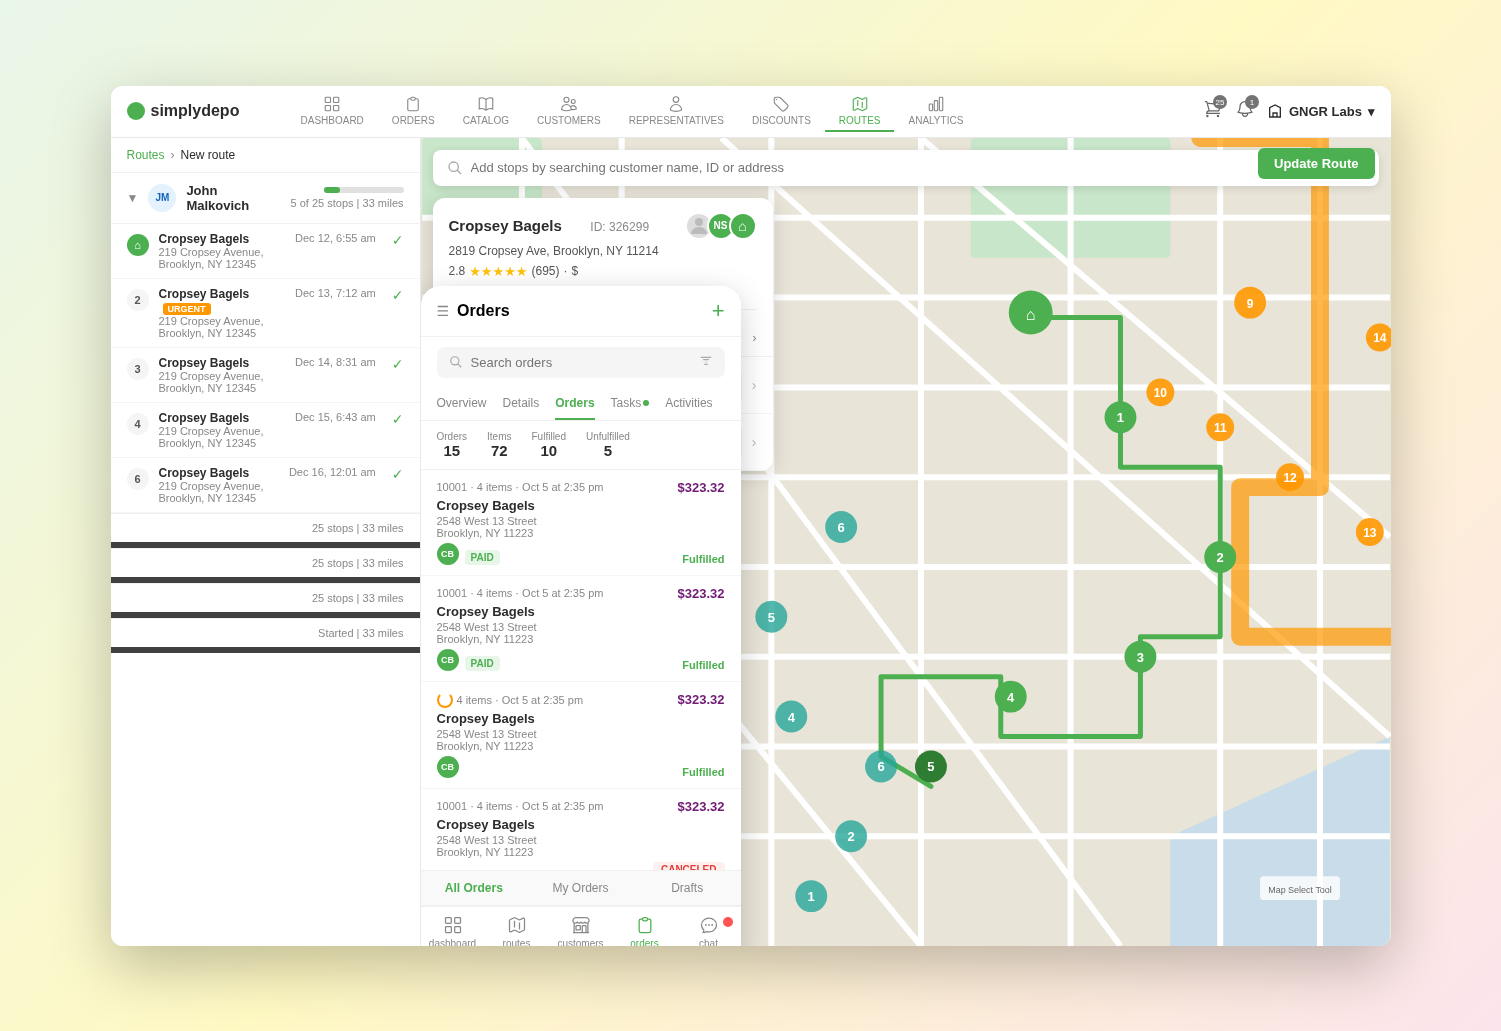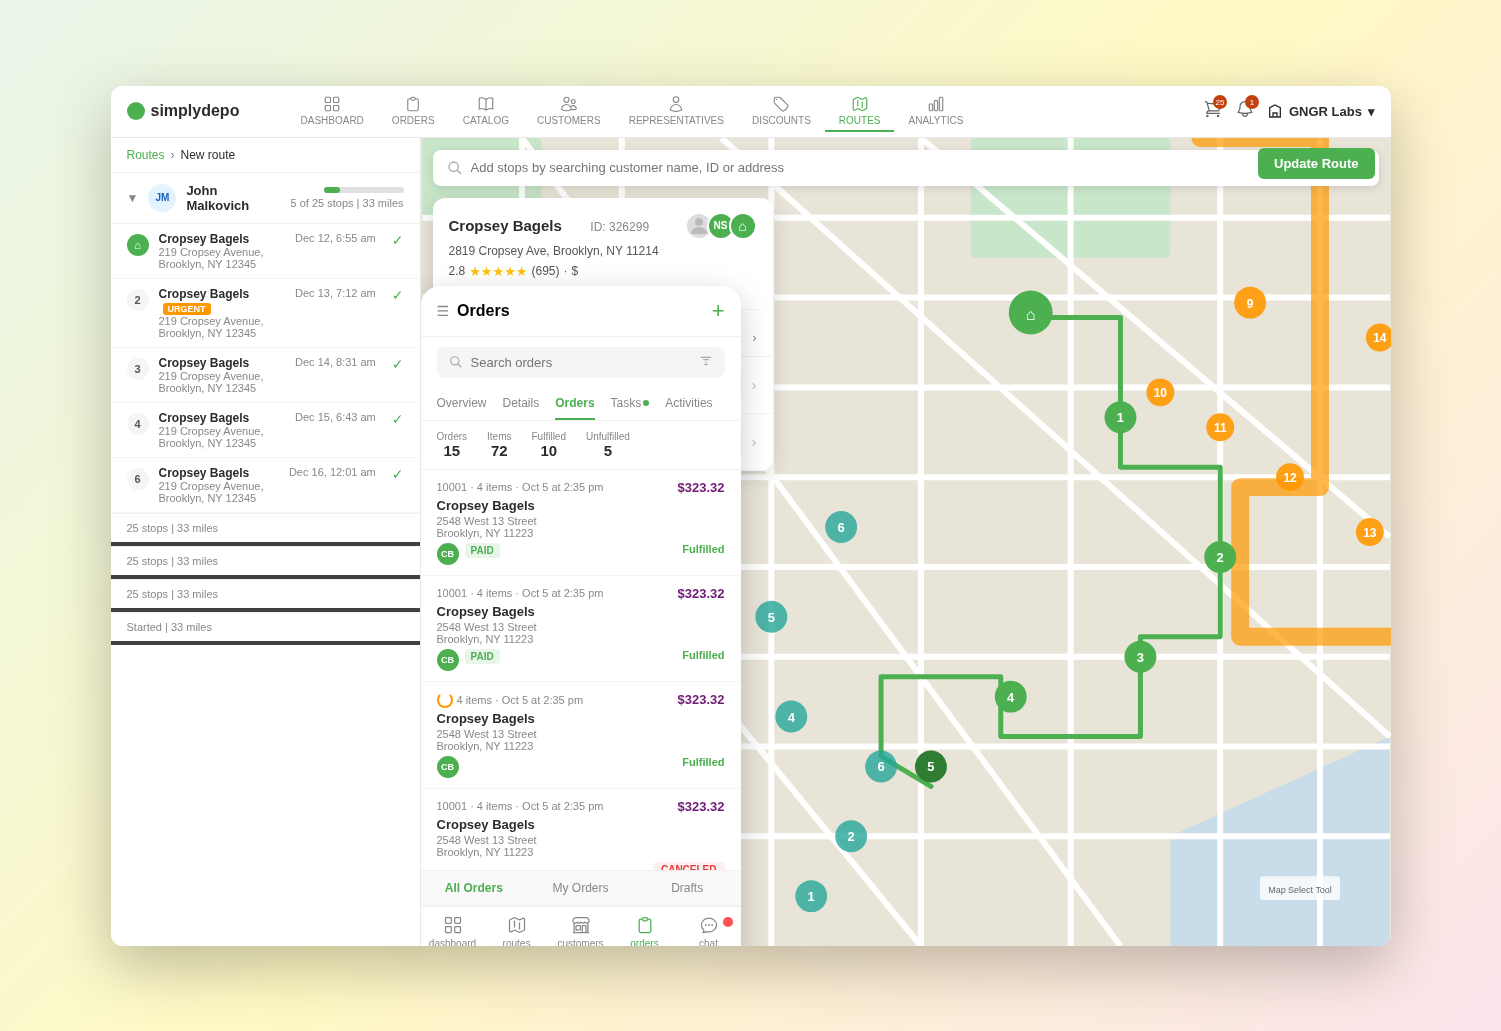--- a/index.html
+++ b/index.html
@@ -85,21 +85,21 @@
     }
     .nav-icon-btn {
       position: relative;
       cursor: pointer;
       color: #666;
     }
     .badge {
       position: absolute;
       top: -4px;
       right: -4px;
-      background: #c2410c;
+      background: #737373;
       color: #fff;
       border-radius: 50%;
       width: 14px;
       height: 14px;
       font-size: 8px;
       display: flex;
       align-items: center;
       justify-content: center;
     }
     .org-btn {
@@ -223,21 +223,22 @@
     }
     .stop-address { font-size: 11px; color: #888; }
     .stop-date { font-size: 11px; color: #888; margin-left: auto; flex-shrink: 0; }
     .stop-check { color: #4caf50; font-size: 14px; margin-left: 6px; }
 
     .route-stats {
       padding: 8px 16px;
       font-size: 11px;
       color: #888;
       border-top: 1px solid #f0f0f0;
-      border-bottom: 4px solid #404040;
+      border-bottom: 6px solid #404040;
+      text-align: right;
     }
 
     
     .map-area {
       flex: 1;
       position: relative;
       overflow: hidden;
       background: #e8e8d8;
     }
 
@@ -486,21 +487,21 @@
       justify-content: space-between;
       align-items: center;
       margin-bottom: 3px;
     }
     .mobile-order-id { font-size: 11px; color: #888; }
     .mobile-order-price { font-size: 13px; font-weight: 700; color: #701a75; }
     .mobile-order-name { font-size: 13px; font-weight: 600; color: #2c2c2c; margin-bottom: 2px; }
     .mobile-order-address { font-size: 11px; color: #888; margin-bottom: 4px; }
     .mobile-order-badges {
       display: flex;
-      align-items: flex-start;
+      align-items: flex-end;
       gap: 6px;
     }
     .badge-cb {
       width: 22px; height: 22px;
       background: #4caf50;
       border-radius: 50%;
       color: #fff;
       font-size: 9px;
       font-weight: 700;
       display: flex;

